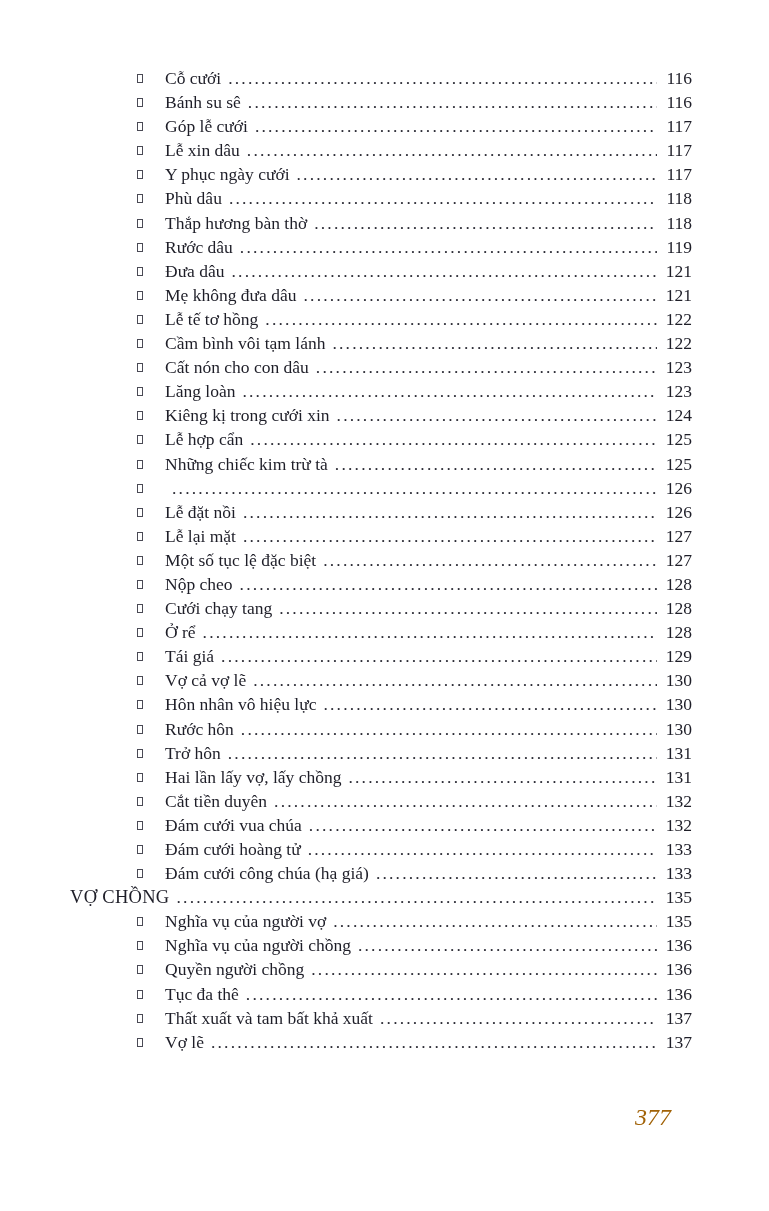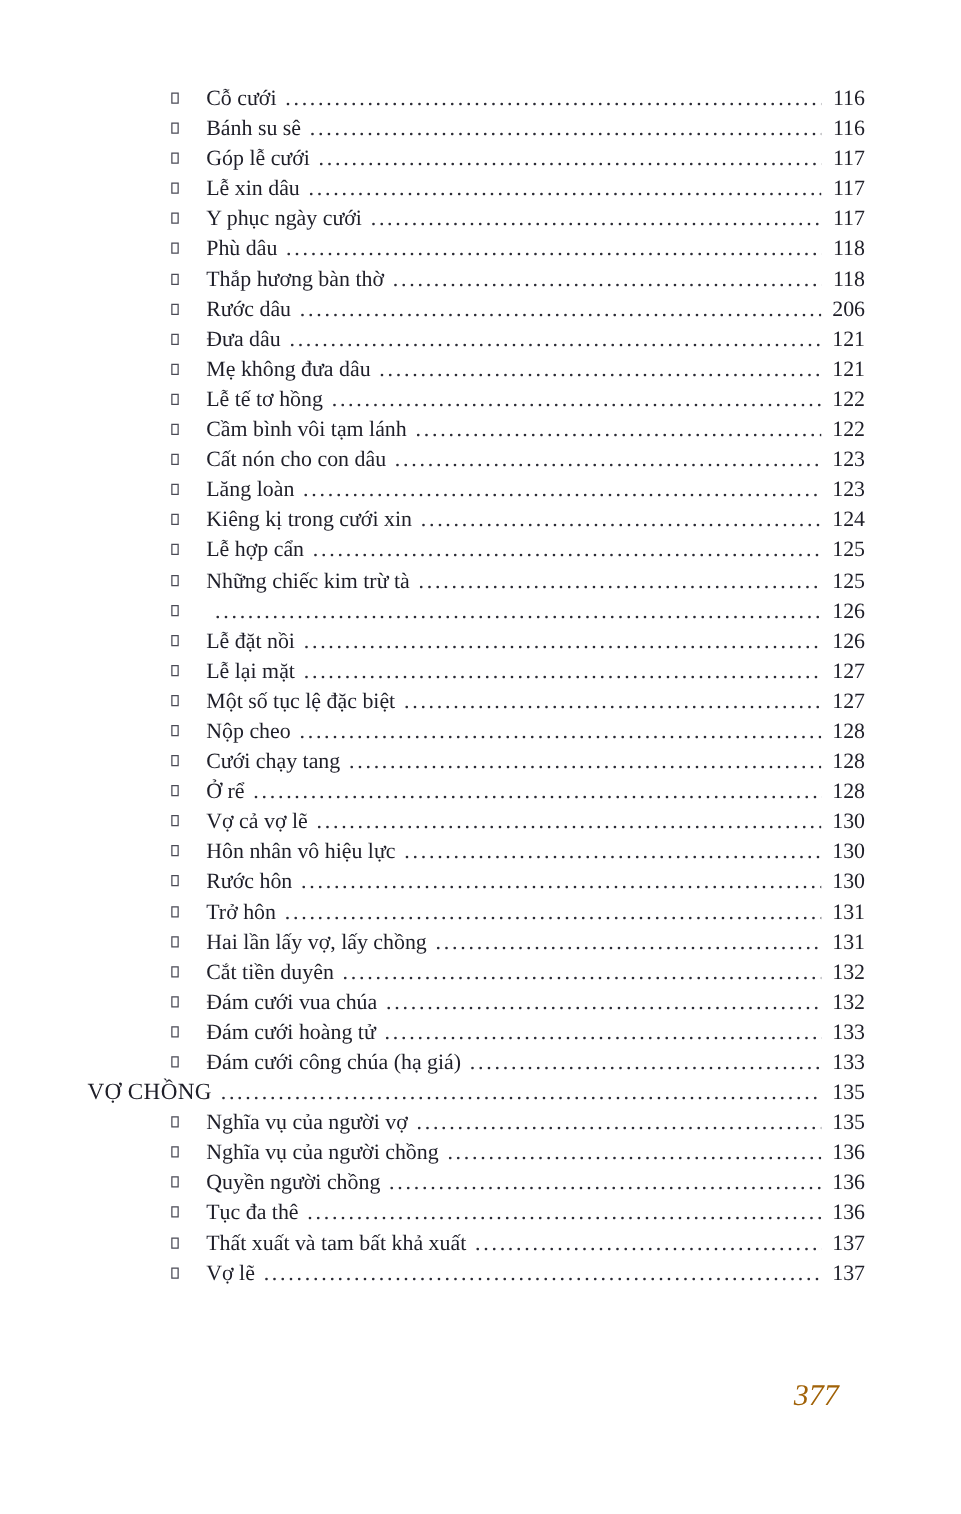--- a/index.html
+++ b/index.html
@@ -131,21 +131,21 @@
     <span class="bullet-cell"><span class="bullet-box"></span></span>
     <span class="title">Thắp hương bàn thờ</span>
     <span class="leader"></span>
     <span class="pageno">118</span>
   </div>
 
   <div class="row entry">
     <span class="bullet-cell"><span class="bullet-box"></span></span>
     <span class="title">Rước dâu</span>
     <span class="leader"></span>
-    <span class="pageno">206</span>
+    <span class="pageno">119</span>
   </div>
 
   <div class="row entry">
     <span class="bullet-cell"><span class="bullet-box"></span></span>
     <span class="title">Đưa dâu</span>
     <span class="leader"></span>
     <span class="pageno">121</span>
   </div>
 
   <div class="row entry">
@@ -245,20 +245,26 @@
     <span class="pageno">128</span>
   </div>
 
   <div class="row entry">
     <span class="bullet-cell"><span class="bullet-box"></span></span>
     <span class="title">Ở rể</span>
     <span class="leader"></span>
     <span class="pageno">128</span>
   </div>
 
+  <div class="row entry">
+    <span class="bullet-cell"><span class="bullet-box"></span></span>
+    <span class="title">Tái giá</span>
+    <span class="leader"></span>
+    <span class="pageno">129</span>
+  </div>
 
   <div class="row entry">
     <span class="bullet-cell"><span class="bullet-box"></span></span>
     <span class="title">Vợ cả vợ lẽ</span>
     <span class="leader"></span>
     <span class="pageno">130</span>
   </div>
 
   <div class="row entry">
     <span class="bullet-cell"><span class="bullet-box"></span></span>

